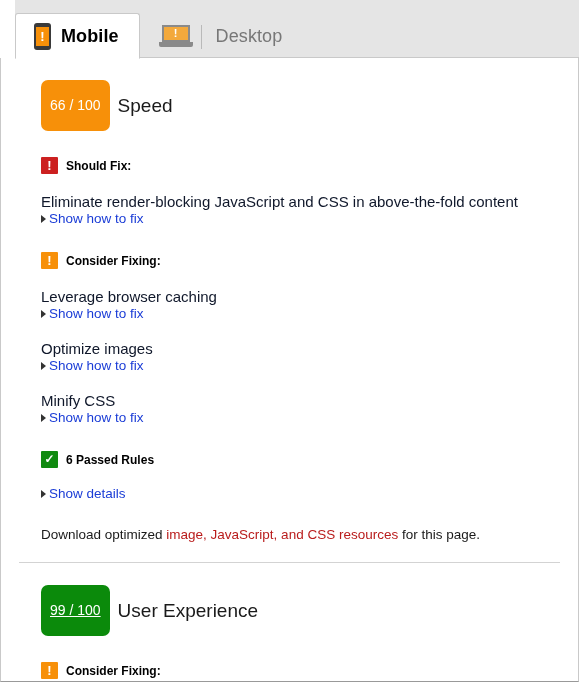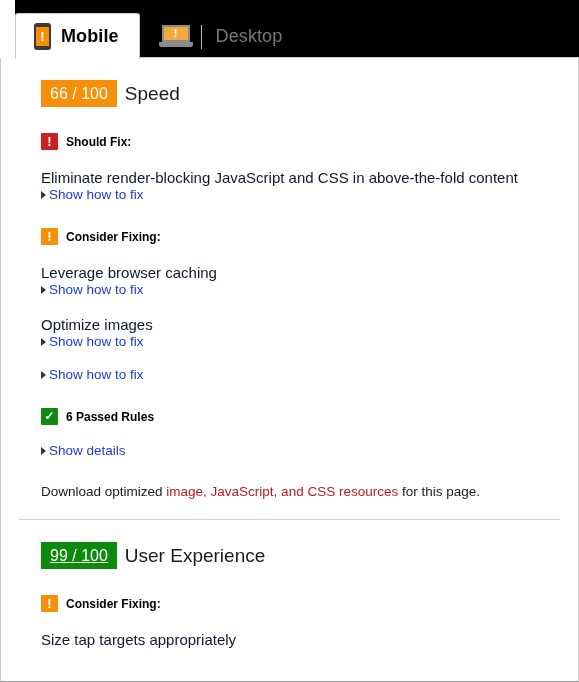--- a/index.html
+++ b/index.html
@@ -13,21 +13,21 @@
     overflow: hidden;
     font-family: "Liberation Sans", sans-serif;
     color: #000000;
     -webkit-font-smoothing: antialiased;
   }
 
   
   .tabstrip {
     position: relative;
     height: 58px;
-    background: #000000;
+    background: #e5e5e5;
     box-sizing: border-box;
     border-bottom: 1px solid #c9c9c9;
     padding-left: 15px;
   }
   .tabstrip-left-cap {
     position: absolute;
     left: 0;
     top: 0;
     width: 15px;
     height: 58px;
@@ -173,24 +173,25 @@
   
   .score-row {
     display: flex;
     align-items: center;
     gap: 8px;
     margin: 4px 0 6px 22px;
   }
   .score-badge {
     display: inline-block;
     color: #ffffff;
-    font-size: 16px;
+    font-size: 14px;
     line-height: 27px;
-    padding: 0 9px;
+    padding: 12px 9px;
     white-space: nowrap;
+    border-radius: 7px;
   }
   .score-badge.orange { background: #f79009; }
   .score-badge.green  { background: #0b8a0b; text-decoration: underline; }
   .score-title {
     font-size: 19px;
     color: #1a1a1a;
   }
 
   
   .group-head {
@@ -331,20 +332,21 @@
       </div>
     </div>
     <div class="rule">
       <div class="rule-name">Optimize images</div>
       <div class="fix-link-row">
         <span class="caret"></span>
         <span class="fix-link">Show how to fix</span>
       </div>
     </div>
     <div class="rule">
+      <div class="rule-name">Minify CSS</div>
       <div class="fix-link-row">
         <span class="caret"></span>
         <span class="fix-link">Show how to fix</span>
       </div>
     </div>
 
     <div class="group-head">
       <span class="sq green"></span>
       <span class="group-title">6 Passed Rules</span>
     </div>

